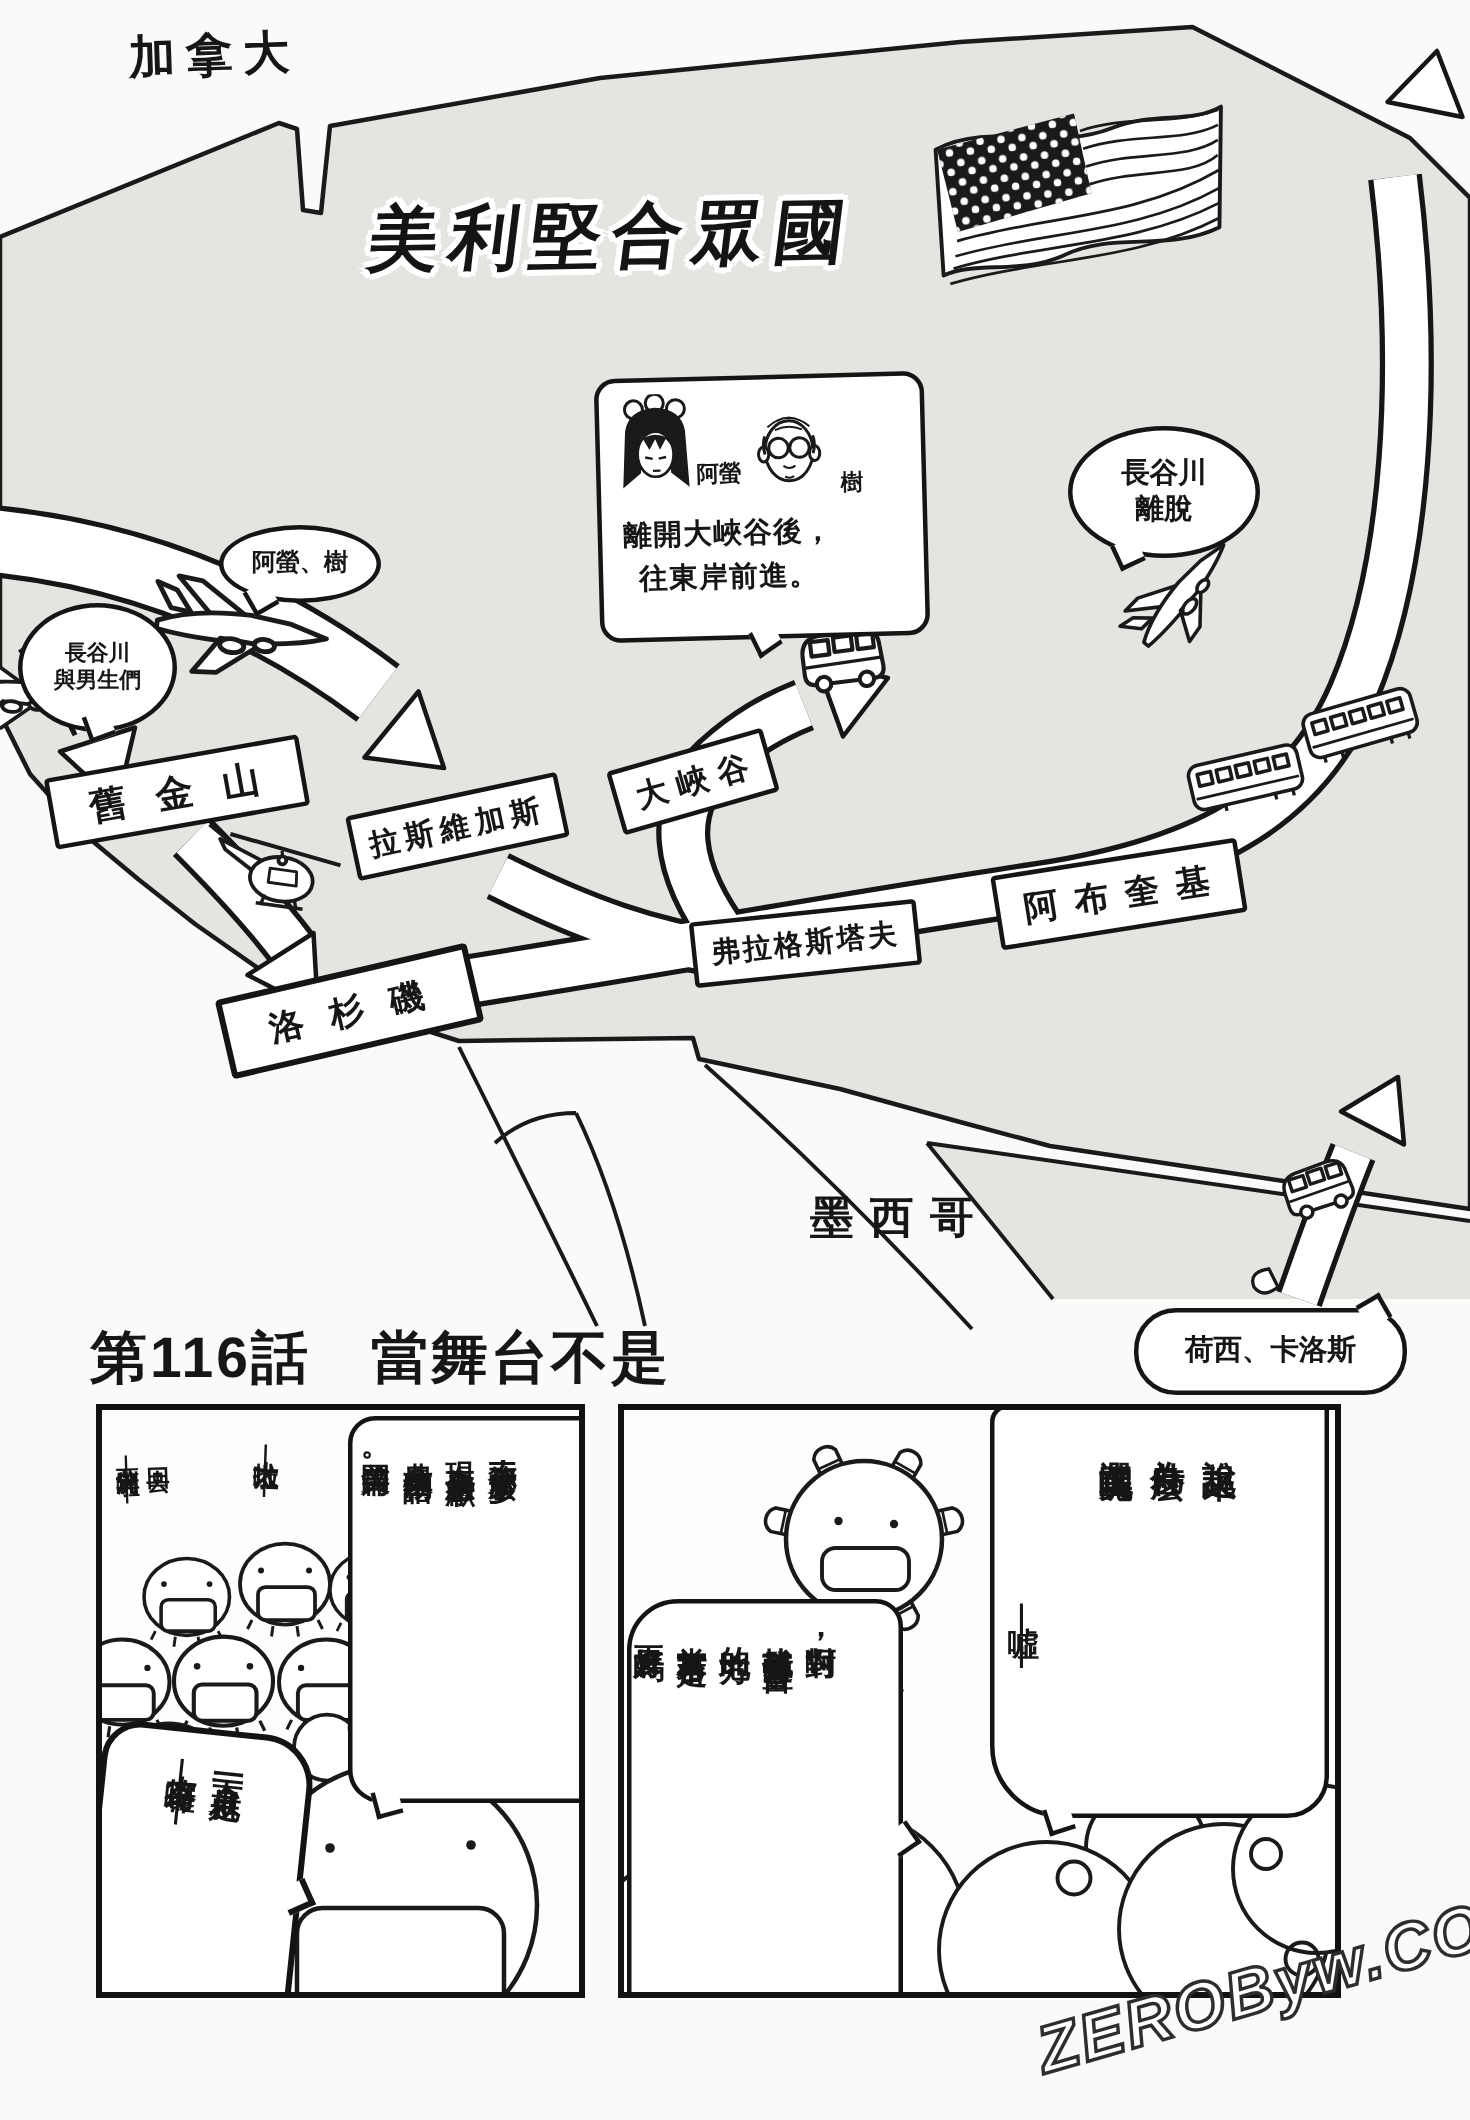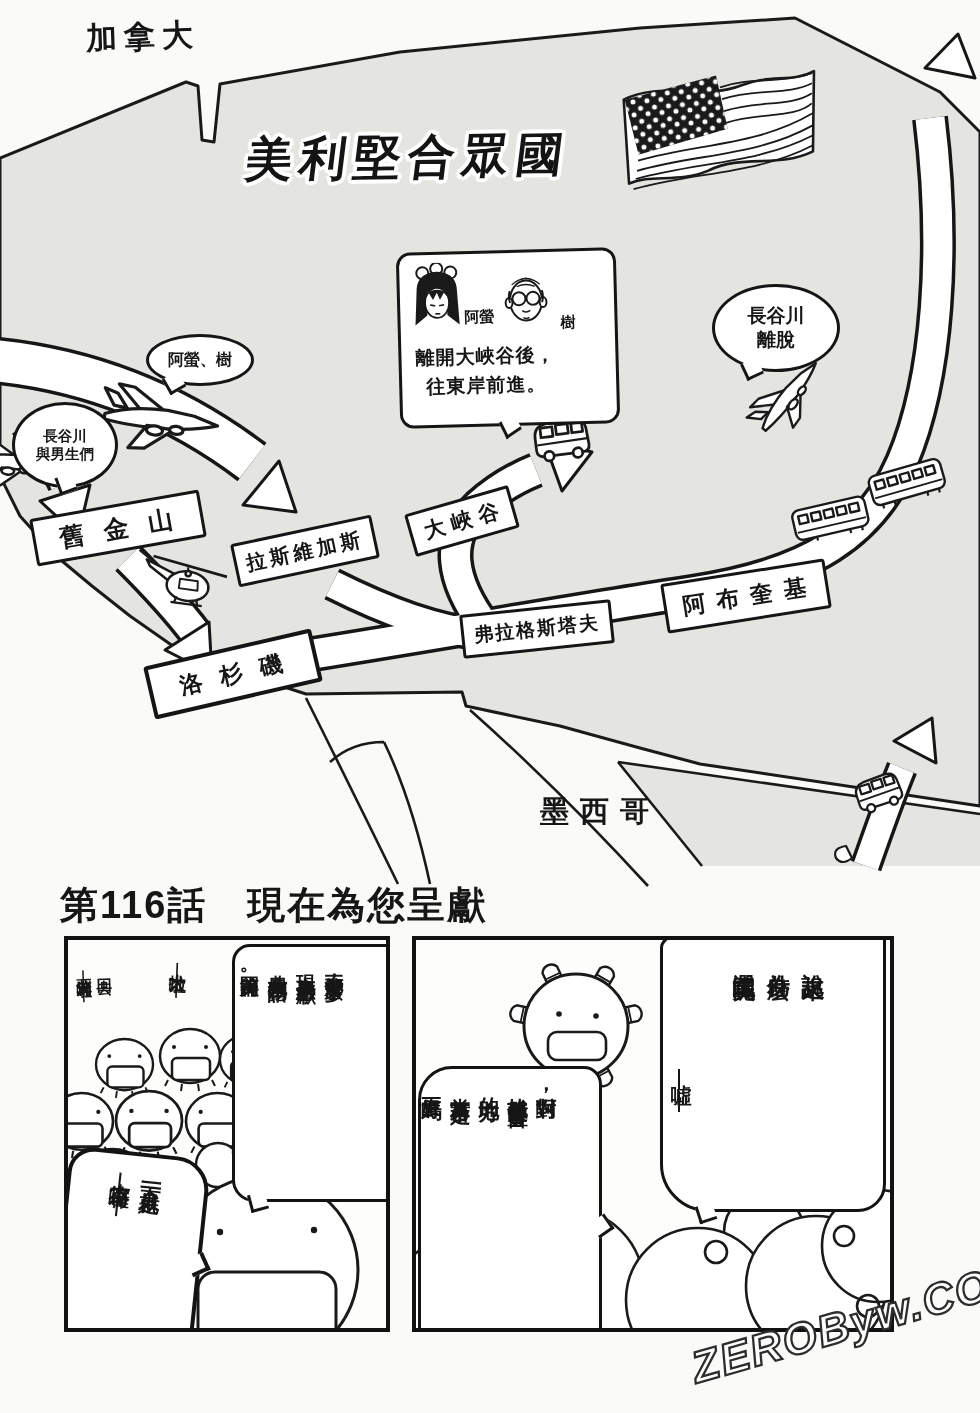--- a/index.html
+++ b/index.html
@@ -159,33 +159,37 @@
   <div class="abs usa-title">美利堅合眾國</div>
   <div class="abs mexico">墨西哥</div>
 
   <div class="lbl" style="left:32px;top:504px;width:150px;height:42px;font-size:25px;letter-spacing:20px;padding-left:16px;transform:rotate(-10deg);">舊金山</div>
   <div class="lbl" style="left:233px;top:529px;width:138px;height:38px;font-size:20px;letter-spacing:4px;transform:rotate(-12deg);">拉斯維加斯</div>
   <div class="lbl" style="left:408px;top:499px;width:96px;height:38px;font-size:21px;letter-spacing:7px;padding-left:6px;transform:rotate(-16deg);">大峽谷</div>
   <div class="lbl" style="left:461px;top:607px;width:146px;height:38px;font-size:19px;letter-spacing:2px;transform:rotate(-6deg);">弗拉格斯塔夫</div>
   <div class="lbl" style="left:663px;top:571px;width:152px;height:44px;font-size:23px;letter-spacing:11px;padding-left:8px;transform:rotate(-9deg);">阿布奎基</div>
   <div class="lbl" style="left:147px;top:647px;width:150px;height:46px;font-size:23px;letter-spacing:18px;padding-left:14px;border-width:4px;transform:rotate(-13deg);">洛杉磯</div>
 
-  <div class="bub" style="left:146px;top:334px;width:102px;height:46px;border-radius:50%;font-size:16px;">
+  <div class="bub" style="left:146px;top:350px;width:102px;height:46px;border-radius:50%;font-size:16px;">
     <span>阿螢、樹</span>
     <i class="tail" style="bottom:-9px;left:16px;transform:rotate(60deg);"></i>
   </div>
   <div class="bub" style="left:12px;top:402px;width:100px;height:80px;border-radius:50%;font-size:14.5px;">
     <span>長谷川
 與男生們</span>
     <i class="tail" style="bottom:-8px;left:42px;transform:rotate(70deg);"></i>
   </div>
   <div class="bub" style="left:712px;top:284px;width:122px;height:82px;border-radius:50%;font-size:19px;">
     <span>長谷川
 離脫</span>
     <i class="tail" style="bottom:-9px;left:28px;transform:rotate(65deg);"></i>
+  </div>
+  <div class="bub" style="left:756px;top:872px;width:176px;height:52px;border-radius:28px;font-size:19px;border-width:3.5px;">
+    <span>荷西、卡洛斯</span>
+    <i class="tail" style="top:-10px;left:148px;transform:rotate(-120deg);"></i>
   </div>
 
   <div class="bub" style="left:398px;top:250px;width:214px;height:170px;border-width:3.5px;border-radius:14px;transform:rotate(-1.5deg);display:block;">
     <svg class="abs" style="left:10px;top:8px;" width="54" height="64" viewBox="0 0 54 64">
       <g stroke="#1a1a1a" stroke-width="2" fill="#fff">
         <circle cx="13" cy="10" r="6"></circle>
           <circle cx="27" cy="6" r="6"></circle>
           <circle cx="41" cy="10" r="6"></circle>
         <path d="M6,60 L8,25 Q10,11 27,10 Q44,11 46,25 L48,60 L38,52 L38,31 Q33,25 27,25 Q17,25 16,31 L16,52 Z" fill="#1a1a1a"></path>
         <ellipse cx="27" cy="40" rx="12" ry="15" stroke-width="1.8"></ellipse>
@@ -206,21 +210,21 @@
         <path d="M22,46 q4,3 8,0 M23,53 q3,2 6,0" fill="none" stroke-width="1.4"></path>
       </g>
     </svg>
     <span class="abs" style="left:160px;top:62px;font-size:15px;">樹</span>
     <div class="abs" style="left:14px;top:88px;font-size:19px;line-height:1.55;letter-spacing:1px;white-space:pre-line;font-weight:600;">離開大峽谷後，
 往東岸前進。</div>
     <i class="tail" style="bottom:-12px;left:98px;transform:rotate(65deg) skewX(8deg);"></i>
   </div>
 </section>
 
-<h1 class="abs chapter">第116話　現在為您呈獻</h1>
+<h1 class="abs chapter">第116話　當舞台不是</h1>
 
 <section class="panel" id="panel-left">
   <svg class="abs" style="left:0;top:0;" width="318" height="388" viewBox="0 0 318 388">
     <defs>
       <g id="helm" fill="#fff" stroke="#1a1a1a" stroke-width="2.5" stroke-linejoin="round">
         <ellipse cx="30" cy="28" rx="30" ry="27"></ellipse>
         <rect x="12" y="30" width="38" height="22" rx="5"></rect>
         <circle cx="14" cy="19" r="2" fill="#1a1a1a" stroke="none"></circle>
         <circle cx="46" cy="19" r="2" fill="#1a1a1a" stroke="none"></circle>
         <path d="M8,52 l-3,6 M22,56 l-1,7 M38,56 l1,7 M52,52 l3,6" fill="none" stroke-width="2"></path>

